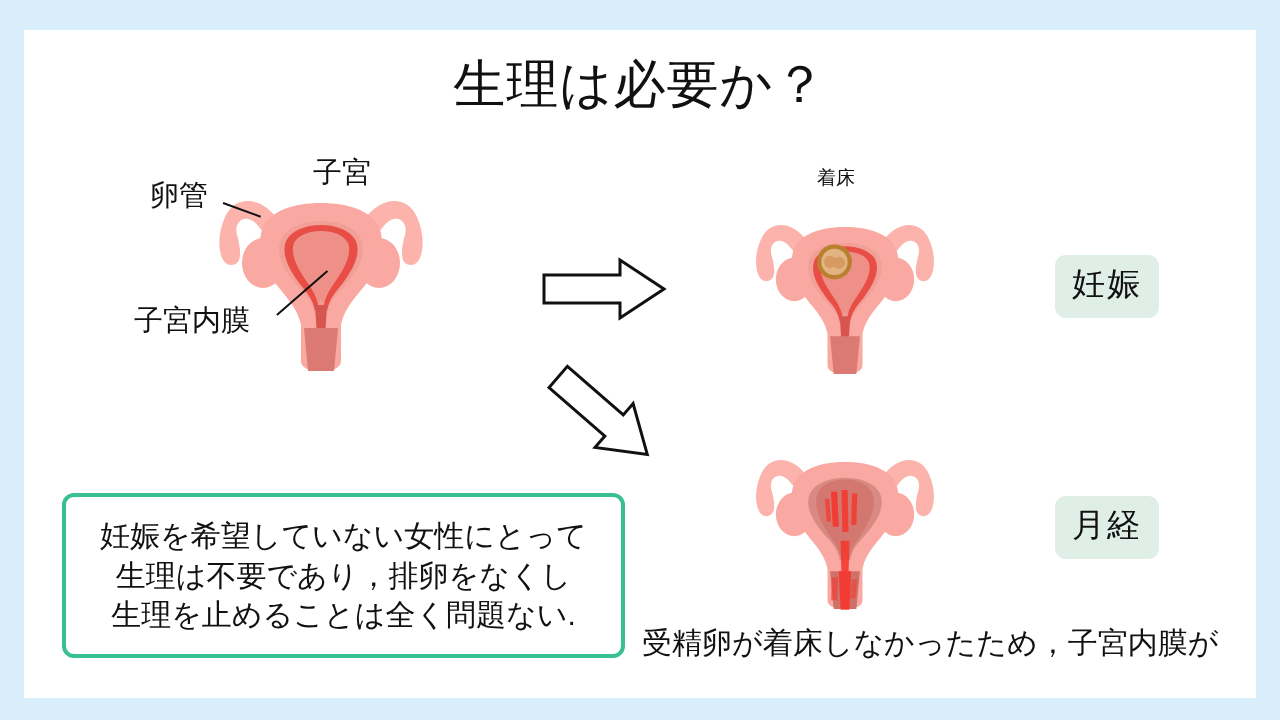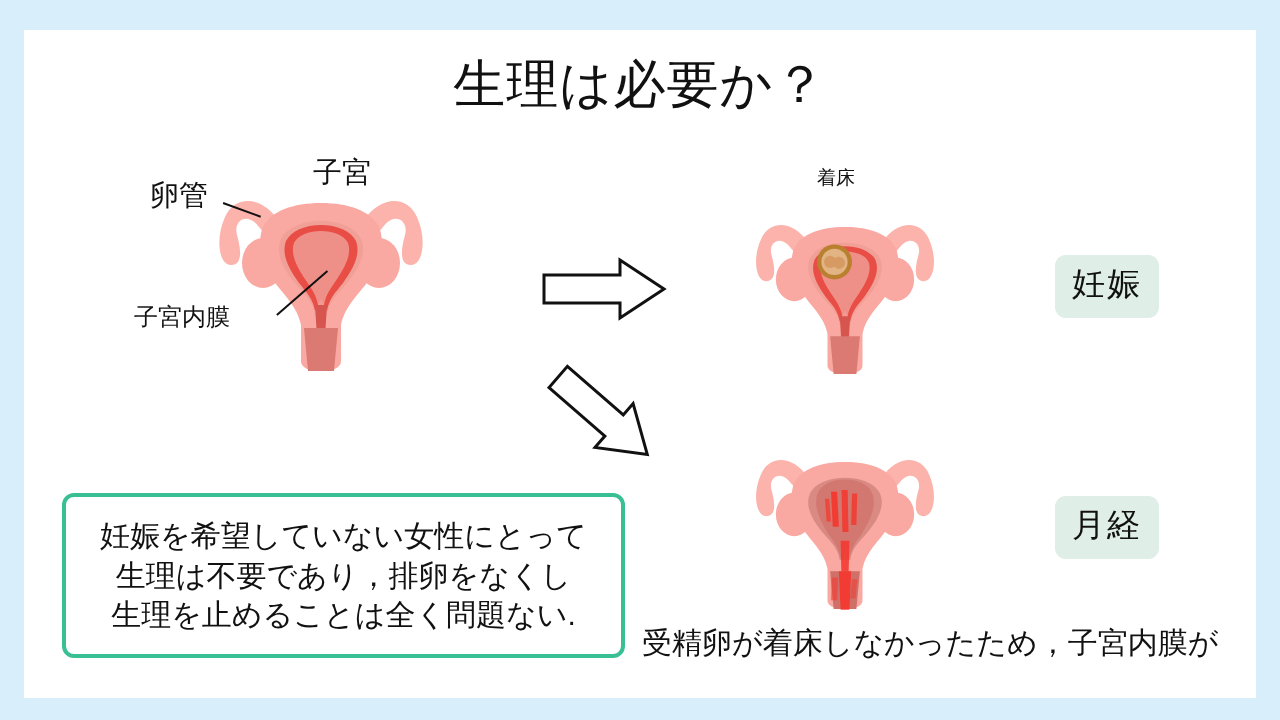--- a/index.html
+++ b/index.html
@@ -50,21 +50,21 @@
   
   .abs-label {
     position: absolute;
     color: #111111;
     white-space: nowrap;
   }
 
   
   #label-uterus      { left: 289px; top: 123px; font-size: 29px; }
   #label-tube        { left: 126px; top: 146px; font-size: 29px; }
-  #label-endometrium { left: 110px; top: 271px; font-size: 24px; text-align: center; }
+  #label-endometrium { left: 110px; top: 271px; font-size: 29px; text-align: center; }
   #label-implant     { left: 793px; top: 135px; font-size: 19px; }
 
   .leader-line {
     position: absolute;
     background: #111111;
     height: 2.4px;
     transform-origin: 0 50%;
   }
 
   

